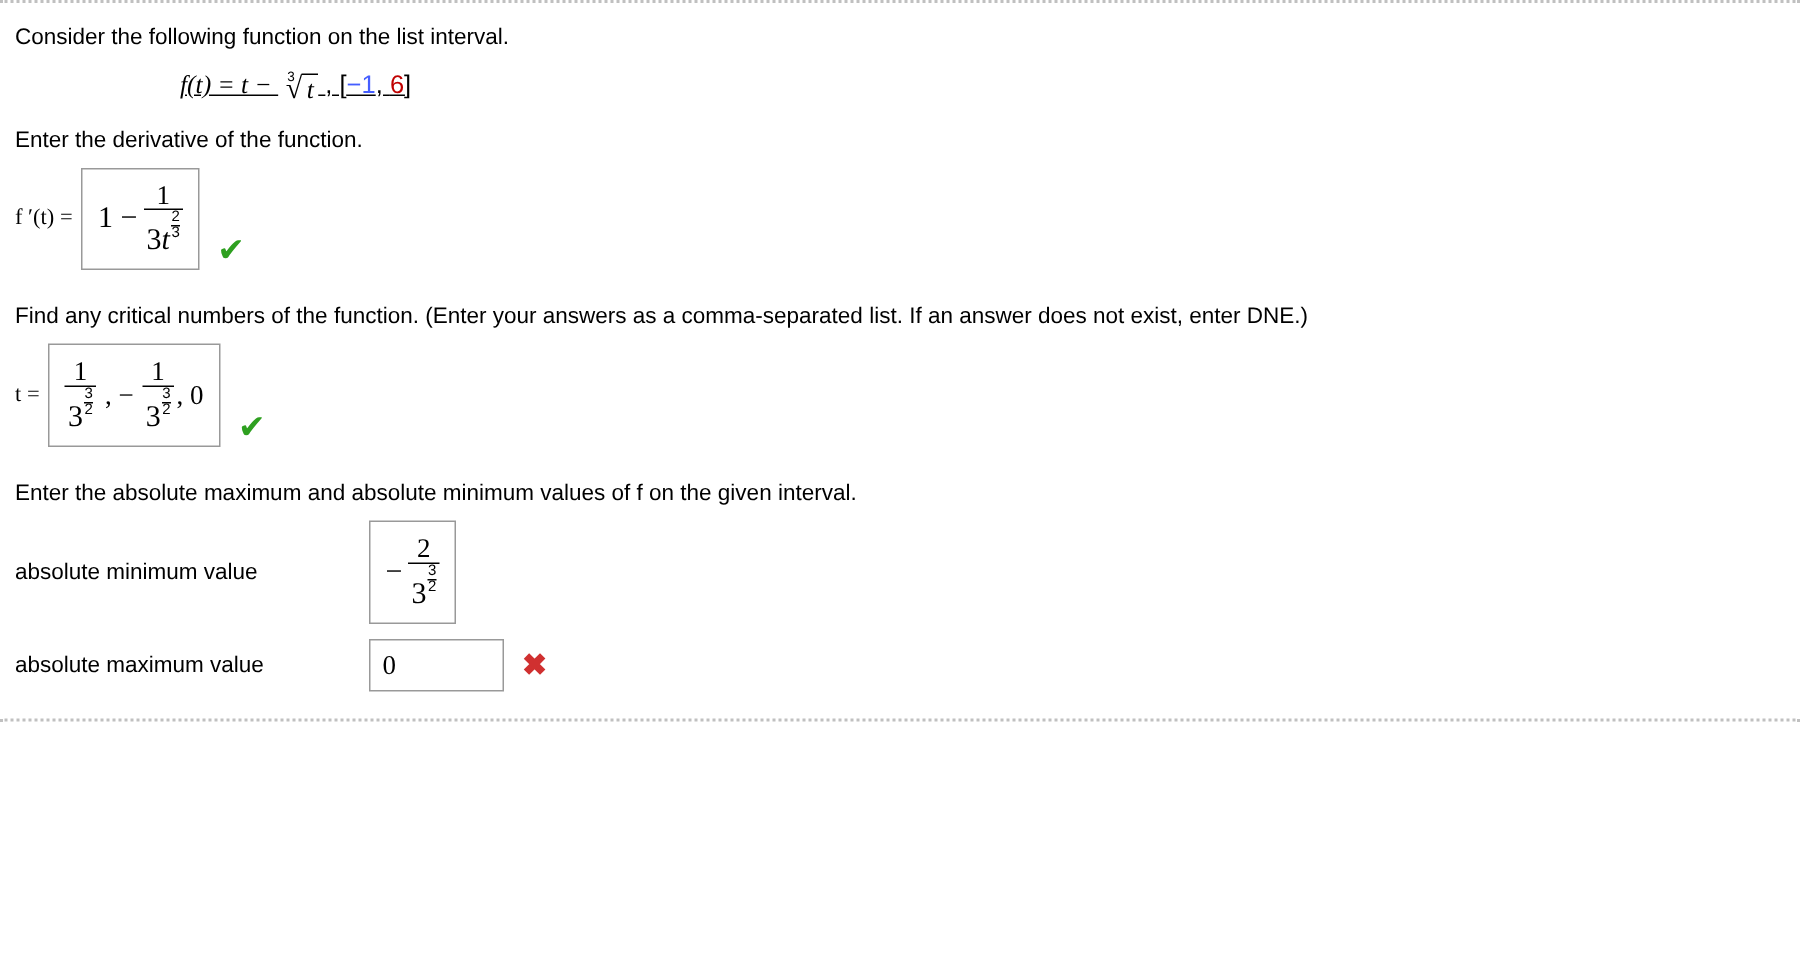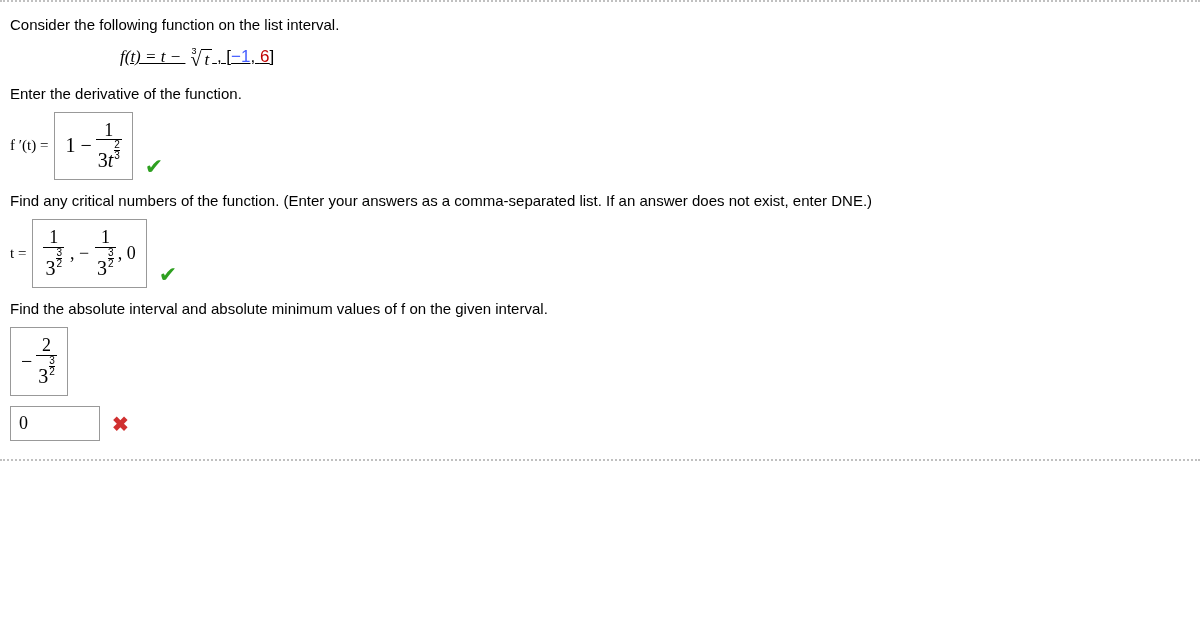--- a/index.html
+++ b/index.html
@@ -84,21 +84,21 @@
       left: 6px;
     }
     .radical .surd {
       font-size: 20px;
       font-family: 'Times New Roman', serif;
     }
     .radical .radicand {
       border-top: 1px solid #000;
       padding: 0 3px;
     }
-    .sectiongap { margin-top: 12px; }
+    .sectiongap { margin-top: 22px; }
   </style>
 </head>
 <body>
 
 <div class="line">Consider the following function on the list interval.</div>
 
 <div class="func-def">
   <span class="serif">f(t) = t − </span>
   <span class="radical">
     <span class="index">3</span>
@@ -159,38 +159,40 @@
             <span class="d">2</span>
           </span>
         </span>
       </span>
     </span>
     <span class="serif-upright" style="font-size:18px;margin-left:2px">, 0</span>
   </span>
   <span class="check">✔</span>
 </div>
 
-<div class="line sectiongap">Find the absolute interval and absolute minimum values of f on the given interval.</div>
+<div class="line sectiongap">Enter the absolute maximum and absolute minimum values of f on the given interval.</div>
 
 <div class="row">
+  <span class="label" style="width:230px">absolute minimum value</span>
   <span class="answer-box">
     <span class="serif-upright" style="font-size:20px;margin-right:4px">− </span>
     <span class="frac">
       <span class="num serif-upright" style="font-size:18px">2</span>
       <span class="den">
         <span class="exp-holder">
           <span class="base">3</span>
           <span class="exp smallfrac">
             <span class="n">3</span>
             <span class="d">2</span>
           </span>
         </span>
       </span>
     </span>
   </span>
 </div>
 
 <div class="row">
+  <span class="label" style="width:230px">absolute maximum value</span>
   <span class="answer-box-sm">
     <span class="serif-upright" style="font-size:18px">0</span>
   </span>
   <span class="cross">✖</span>
 </div>
 
 </body></html>

